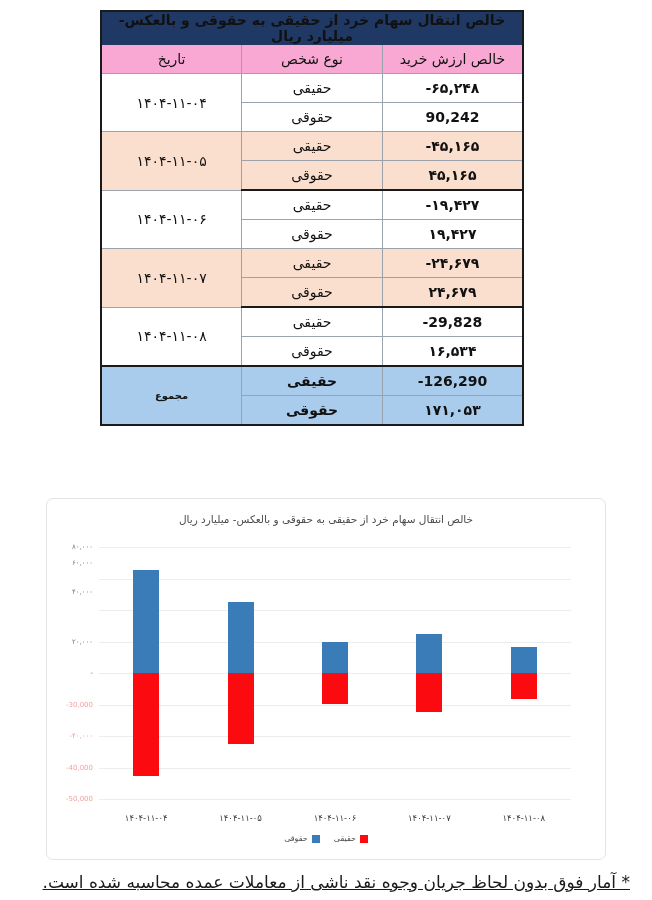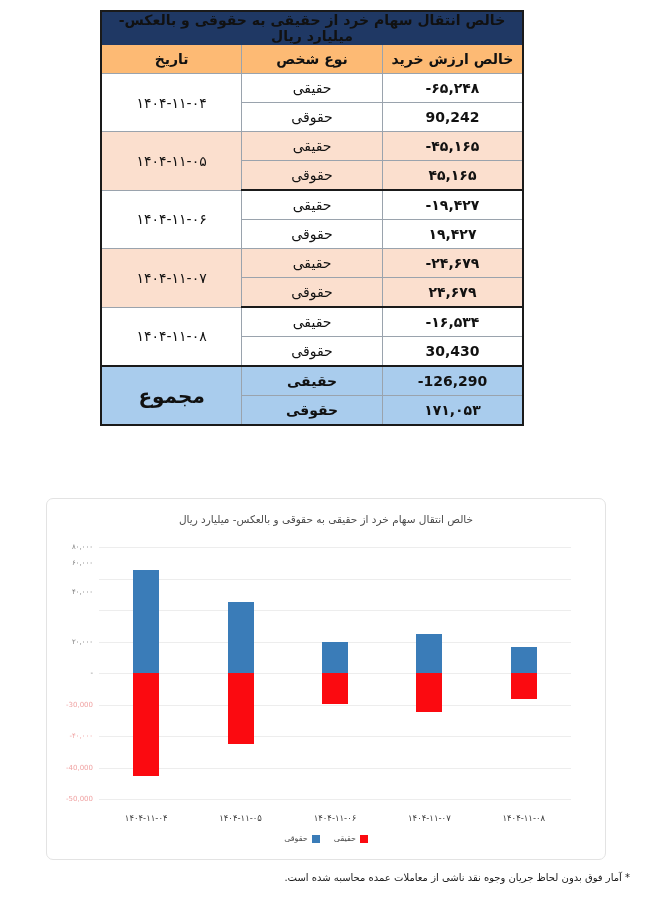--- a/index.html
+++ b/index.html
@@ -35,22 +35,22 @@
   .title-bar{
     background:#1f3864;
     color:#ffffff;
     font-weight:bold;
     font-size:14.5px;
     height:30px;
     letter-spacing:.2px;
     border:1px solid #1f3864 !important;
   }
   .col-head{
-    background:#fdba74;
-    font-weight:bold;
+    background:#f9a8d4;
+    font-weight:normal;
     font-size:14.5px;
     height:27px;
     color:#111;
   }
   .row-white{background:#ffffff;}
   .row-peach{background:#fbdfce;}
   .row-total{background:#a9cced;font-weight:bold;}
   .val{font-weight:bold;font-size:15px;direction:ltr;}
   .val-neg{color:#e8202a;}
   .val-pos{color:#111111;}
@@ -135,22 +135,23 @@
   }
   .lg-item{display:flex;align-items:center;gap:4px;}
   .lg-swatch{width:8px;height:8px;display:inline-block;}
   .lg-label{font-size:8px;color:#4b4b4b;}
 
   
   #footnote{
     position:absolute;
     left:0;right:22px;
     top:872px;
-    font-size:10px;
+    font-size:17px;
     color:#1a1a1a;
+    text-decoration:underline;
   }
 </style>
 </head>
 <body>
 
 <div id="table-wrap">
   <table class="report">
     <tbody id="table-body">
         <tr>
           <td class="title-bar" colspan="3">خالص انتقال سهام خرد از حقیقی به حقوقی و بالعکس- میلیارد ریال</td>
@@ -190,32 +191,32 @@
         <tr class="row-peach">
           <td class="val val-neg">-۲۴,۶۷۹</td>
           <td class="ptype">حقیقی</td>
           <td class="dcell" rowspan="2">۱۴۰۴-۱۱-۰۷</td>
         </tr>
         <tr class="row-peach">
           <td class="val val-pos thick-bottom">۲۴,۶۷۹</td>
           <td class="ptype thick-bottom">حقوقی</td>
         </tr>
         <tr class="row-white">
-          <td class="val val-neg">-۱۶,۵۳۴</td>
+          <td class="val val-neg">-29,828</td>
           <td class="ptype">حقیقی</td>
           <td class="dcell" rowspan="2">۱۴۰۴-۱۱-۰۸</td>
         </tr>
         <tr class="row-white">
-          <td class="val val-pos thick-bottom">30,430</td>
+          <td class="val val-pos thick-bottom">۱۶,۵۳۴</td>
           <td class="ptype thick-bottom">حقوقی</td>
         </tr>
         <tr class="row-total">
           <td class="val val-neg thick-top">-126,290</td>
           <td class="ptype thick-top" style="font-weight:bold">حقیقی</td>
-          <td rowspan="2" style="font-weight:bold;font-size:20px" class=" thick-top">مجموع</td>
+          <td rowspan="2" style="font-weight:bold;font-size:10px" class=" thick-top">مجموع</td>
         </tr>
         <tr class="row-total">
           <td class="val val-pos">۱۷۱,۰۵۳</td>
           <td class="ptype" style="font-weight:bold">حقوقی</td>
         </tr>
       </tbody>
   </table>
 </div>
 
 <div id="chart-card">

